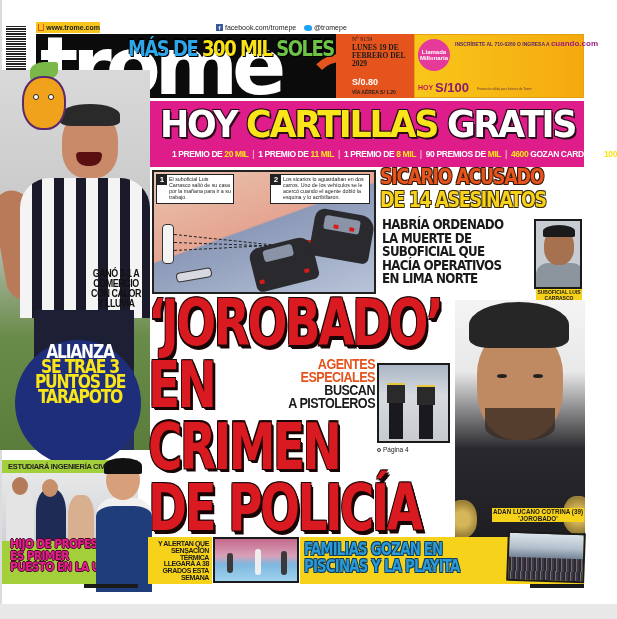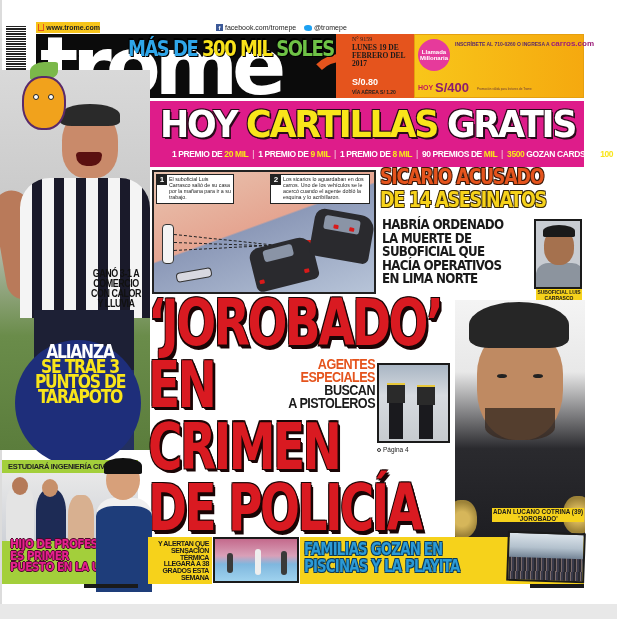--- a/index.html
+++ b/index.html
@@ -174,33 +174,33 @@
 <div class="abs masthead">
   <div class="abs masthead-logo">trome</div>
   <div class="abs swirl"></div>
   <div class="abs promo-line">
     <span class="promo-a">MÁS DE </span><span class="promo-b">300 MIL </span><span class="promo-c">SOLES EN PREMIOS</span>
   </div>
 </div>
 
 <div class="abs date-box">
   <div class="edition">N° 9159</div>
-  <div class="date">LUNES 19 DE FEBRERO DEL 2017</div>
+  <div class="date">LUNES 19 DE FEBRERO DEL 2029</div>
   <div class="price">S/0.80</div>
   <div class="air">VÍA AÉREA S/ 1.20</div>
 </div>
 
 <div class="abs lottery-box">
   <div class="lottery-logo">Llamada Millonaria</div>
   <div class="lottery-sms">
     <span>INSCRÍBETE AL 710-0260 O INGRESA A</span>
-    <b>carros.com</b>
+    <b>cuando.com</b>
   </div>
   <div class="lottery-hoy">HOY</div>
-  <div class="lottery-amount">S/400</div>
+  <div class="lottery-amount">S/100</div>
   <div class="lottery-fine">Promoción válida para lectores de Trome</div>
 </div>
 
 <div class="abs player-photo">
   <div class="abs player-arm"></div>
   <div class="abs player-shirt"></div>
   <div class="abs player-shorts"></div>
   <div class="abs player-leg"></div>
   <div class="abs player-sock"></div>
   <div class="abs player-head"></div>
@@ -223,27 +223,27 @@
   <span class="y">TARAPOTO</span>
 </div>
 
 <div class="abs pink-banner">
   <div class="banner-title">
     <span class="bt-white">HOY </span><span class="bt-yellow">CARTILLAS </span><span class="bt-white">GRATIS</span>
   </div>
   <div class="banner-prizes">
     <span>1 PREMIO DE </span><span class="y">20 MIL</span>
     <span class="sep">|</span>
-    <span>1 PREMIO DE </span><span class="y">9 MIL</span>
+    <span>1 PREMIO DE </span><span class="y">11 MIL</span>
     <span class="sep">|</span>
     <span>1 PREMIO DE </span><span class="y">8 MIL</span>
     <span class="sep">|</span>
     <span>90 PREMIOS DE </span><span class="y">MIL</span>
     <span class="sep">|</span>
-    <span class="y">3500</span><span> GOZAN CARDS DE </span><span class="y">100</span>
+    <span class="y">4600</span><span> GOZAN CARDS DE </span><span class="y">100</span>
   </div>
 </div>
 
 <div class="abs infographic">
   <div class="info-panel" style="left:2px;top:2px;width:78px;height:30px;">
     <span class="info-num">1</span>
     <span>El suboficial Luis Carrasco salió de su casa por la mañana para ir a su trabajo.</span>
   </div>
   <div class="info-panel" style="left:116px;top:2px;width:100px;height:30px;">
     <span class="info-num">2</span>

